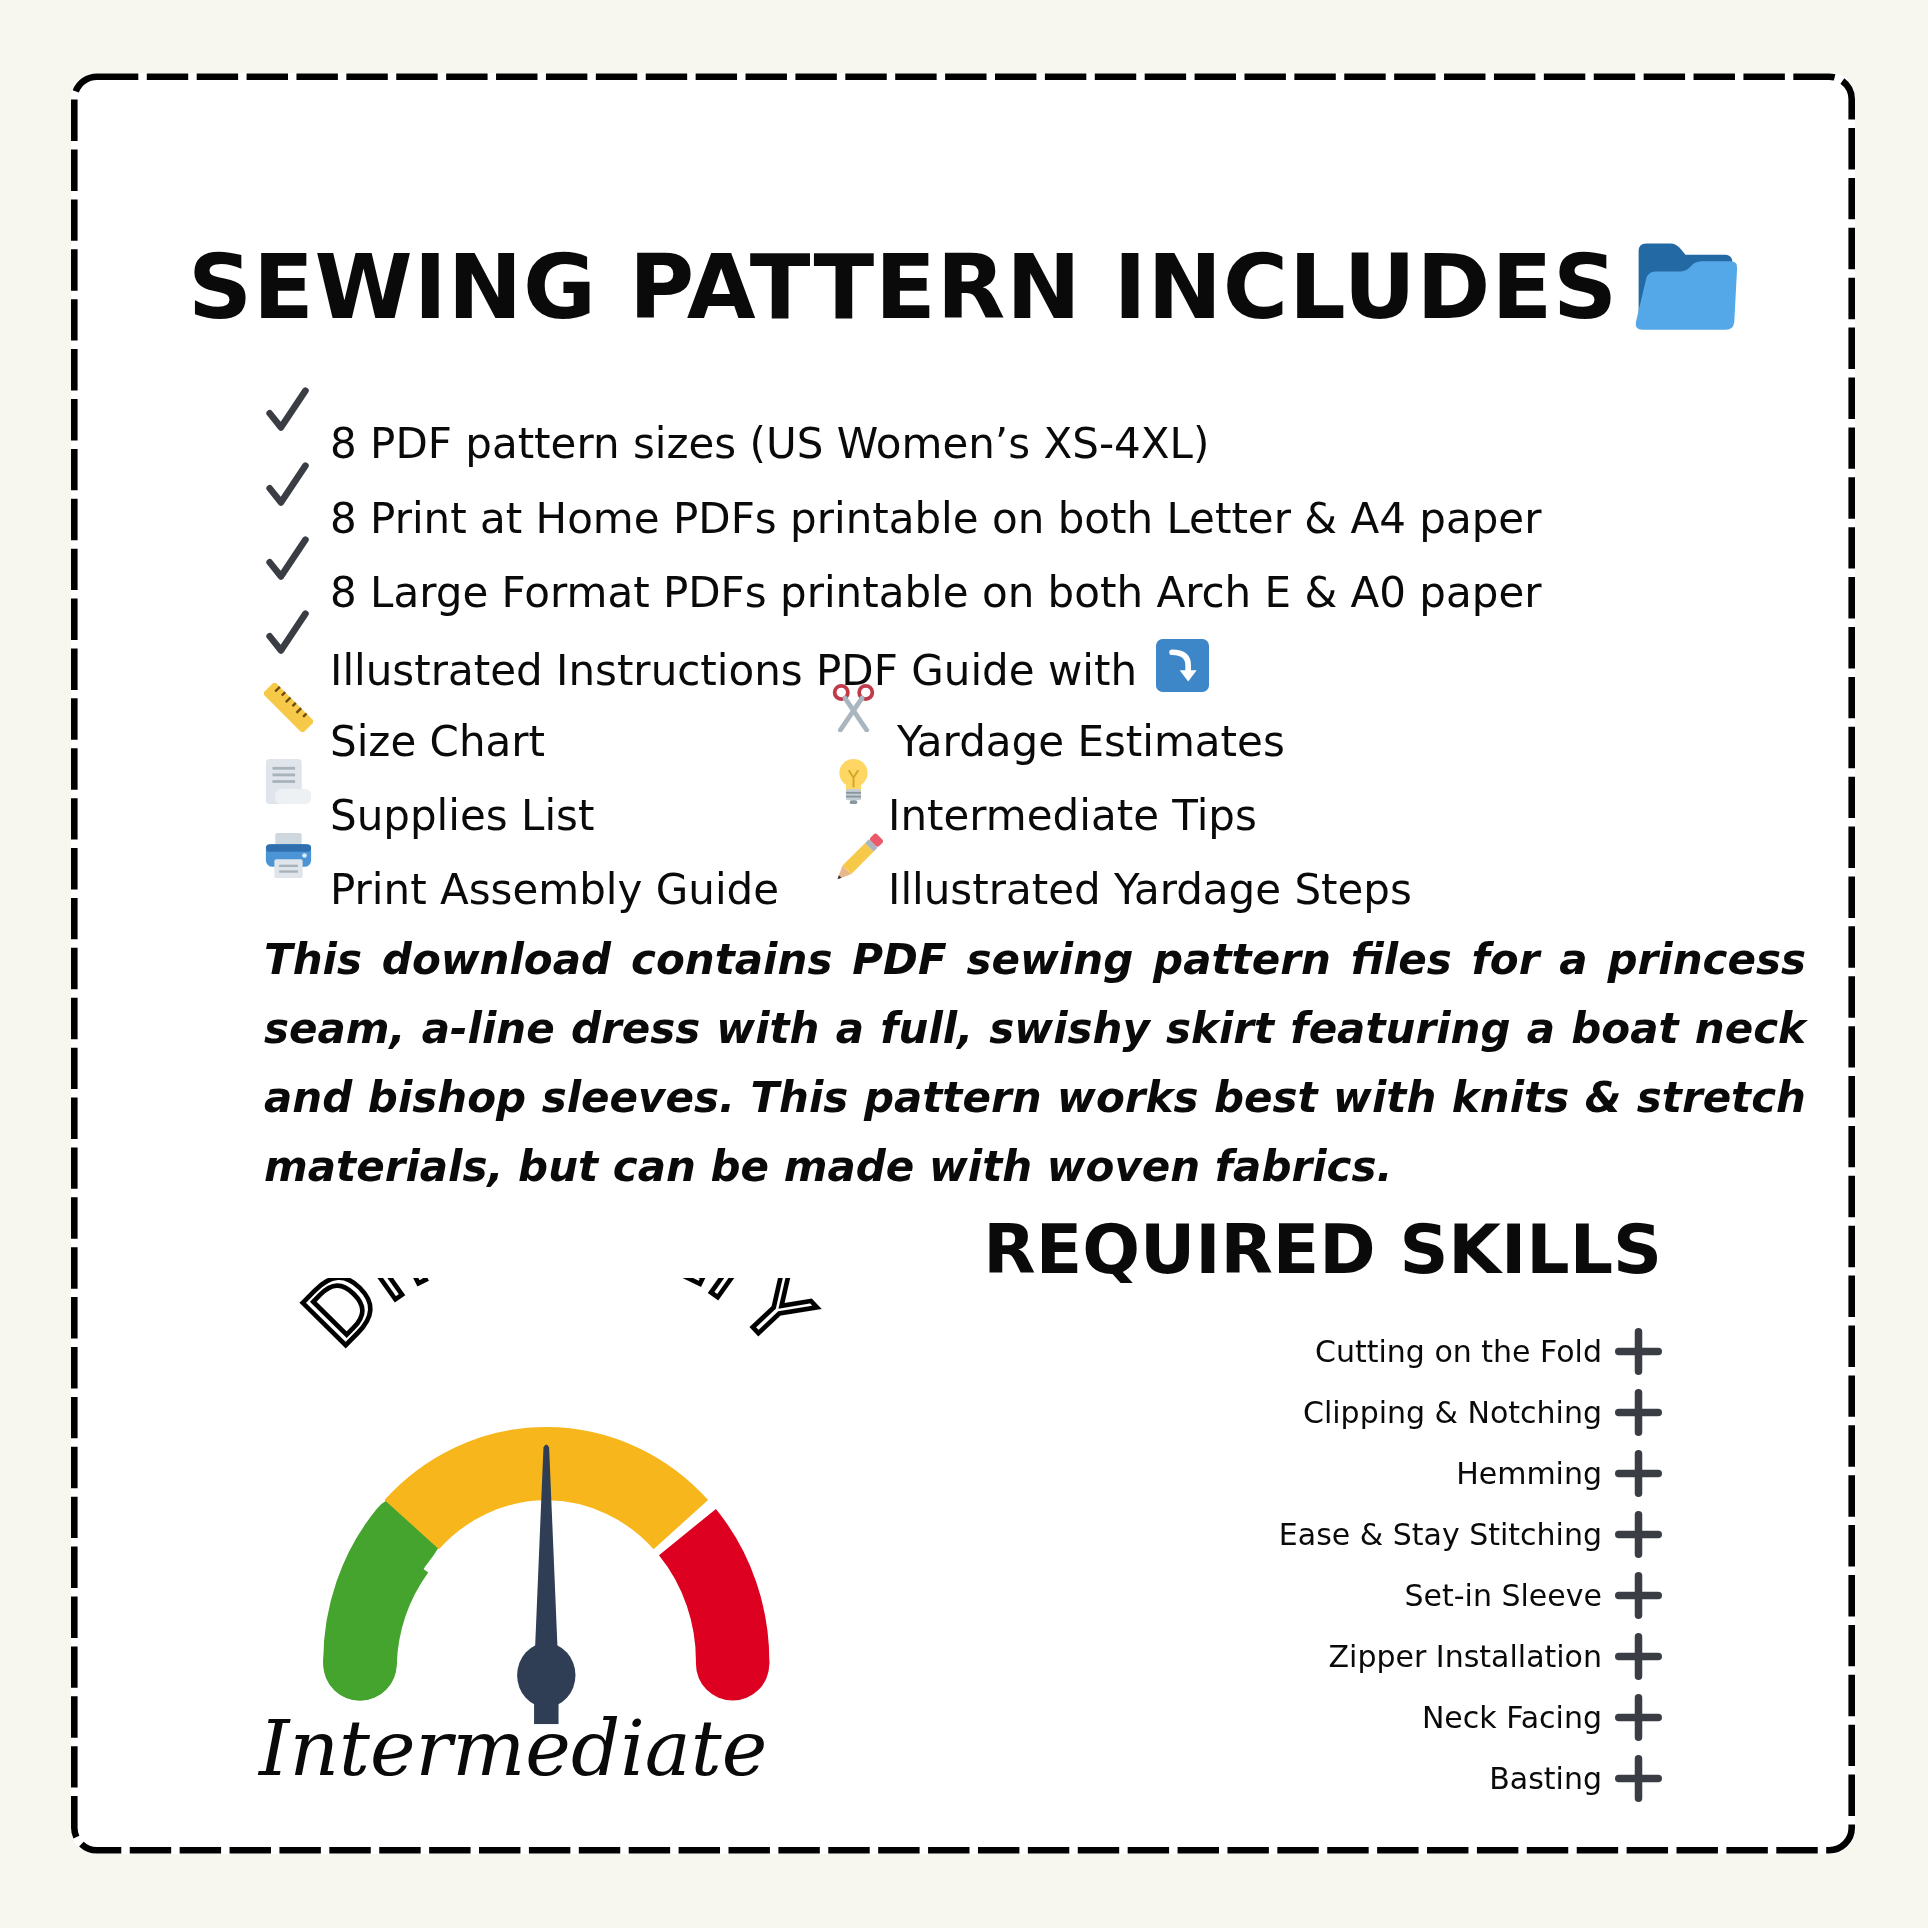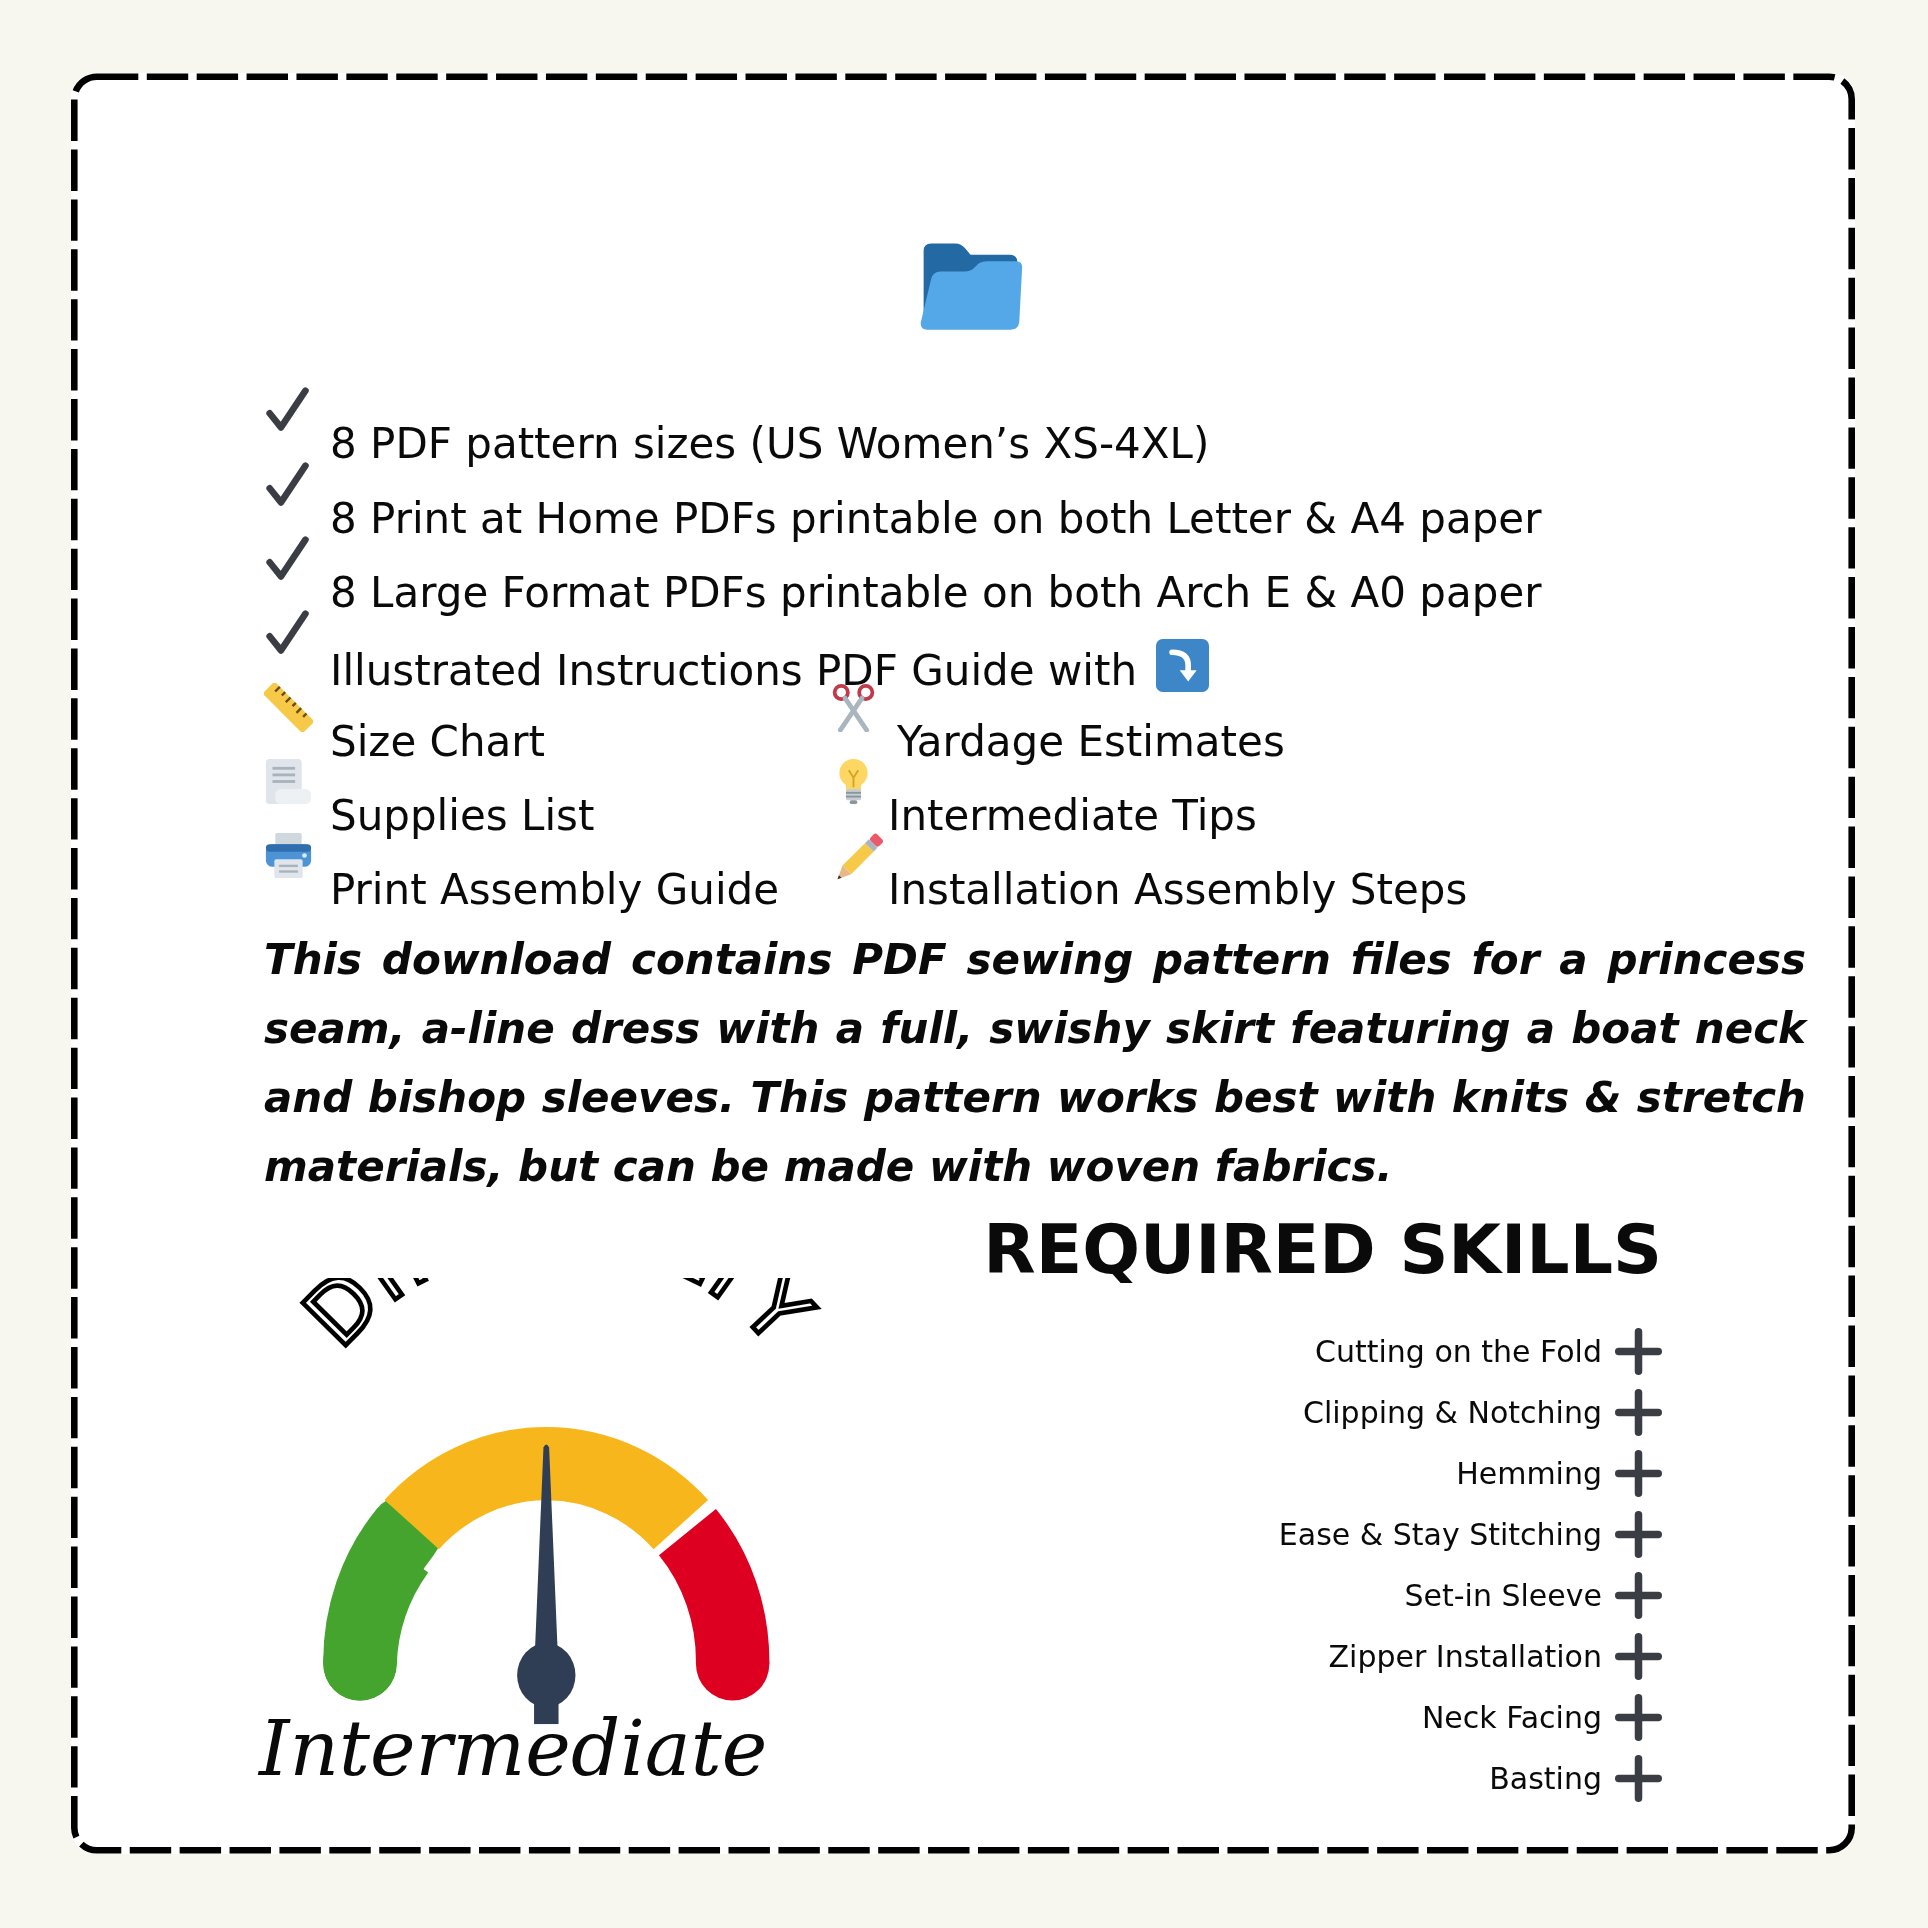--- a/index.html
+++ b/index.html
@@ -43,21 +43,21 @@
 </style>
 </head>
 <body>
 
 <div class="card">
   <svg class="card-border" viewBox="0 0 1895 1891" width="1784" height="1781">
     <rect x="3.5" y="3.5" width="1888" height="1884" rx="24" ry="24" fill="none" stroke="#000" stroke-width="7" stroke-dasharray="44 9"></rect>
   </svg>
 
   <div class="title">
-    <span class="folder"><svg width="105" height="87" viewBox="0 0 112 92">
+    <span>SEWING PATTERN INCLUDES</span><span class="folder"><svg width="105" height="87" viewBox="0 0 112 92">
       <path d="M6 8 Q6 0 14 0 L40 0 Q46 0 50 5 L56 12 L98 12 Q106 12 106 20 L106 40 L6 84 Z" fill="#2369a3"></path>
       <path d="M14 38 Q16 30 24 30 L50 30 Q56 30 60 26 L64 22 Q68 19 74 19 L104 19 Q112 19 111 27 L108 84 Q107 92 99 92 L10 92 Q2 92 3 84 Z" fill="#55a8e8"></path>
     </svg></span>
   </div>
 
   <div class="row" style="left:193px; top:304px;">
     <span class="ico"><svg width="49" height="49" viewBox="0 0 52 52">
           <path d="M6 30 L18 45 L44 6" fill="none" stroke="#3a3d44" stroke-width="7" stroke-linecap="round" stroke-linejoin="round"></path>
         </svg></span>
     <span class="txt">8 PDF pattern sizes (US Women’s XS-4XL)</span>
@@ -160,21 +160,21 @@
   <div class="row" style="left:758px; top:750px;">
     <span class="ico"><svg width="56" height="56" viewBox="0 0 60 60">
           <g transform="rotate(45 30 30)">
             <rect x="24" y="-4" width="13" height="10" rx="3" fill="#ea5a6a"></rect>
             <rect x="24" y="6" width="13" height="6" fill="#aab6bf"></rect>
             <rect x="24" y="12" width="13" height="34" fill="#f7c948"></rect>
             <path d="M24 46 L37 46 L30.5 60 Z" fill="#e8b88a"></path>
             <path d="M28.5 56 L32.5 56 L30.5 60 Z" fill="#333"></path>
           </g>
         </svg></span>
-    <span class="txt" style="left:59px">Installation Assembly Steps</span>
+    <span class="txt" style="left:59px">Illustrated Yardage Steps</span>
   </div>
 
   <div class="para">This download contains PDF sewing pattern files for a princess seam, a-line dress with a full, swishy skirt featuring a boat neck and bishop sleeves. This pattern works best with knits &amp; stretch materials, but can be made with woven fabrics.</div>
 
   <div class="gauge">
     <svg width="584" height="527" viewBox="0 0 620 560">
       <defs>
         <path id="diffArc" d="M35 190 A290 290 0 0 1 600 190"></path>
       </defs>
       <text font-family="DejaVu Sans, sans-serif" font-size="88" font-weight="normal" fill="none" stroke="#000" stroke-width="5" letter-spacing="4">

